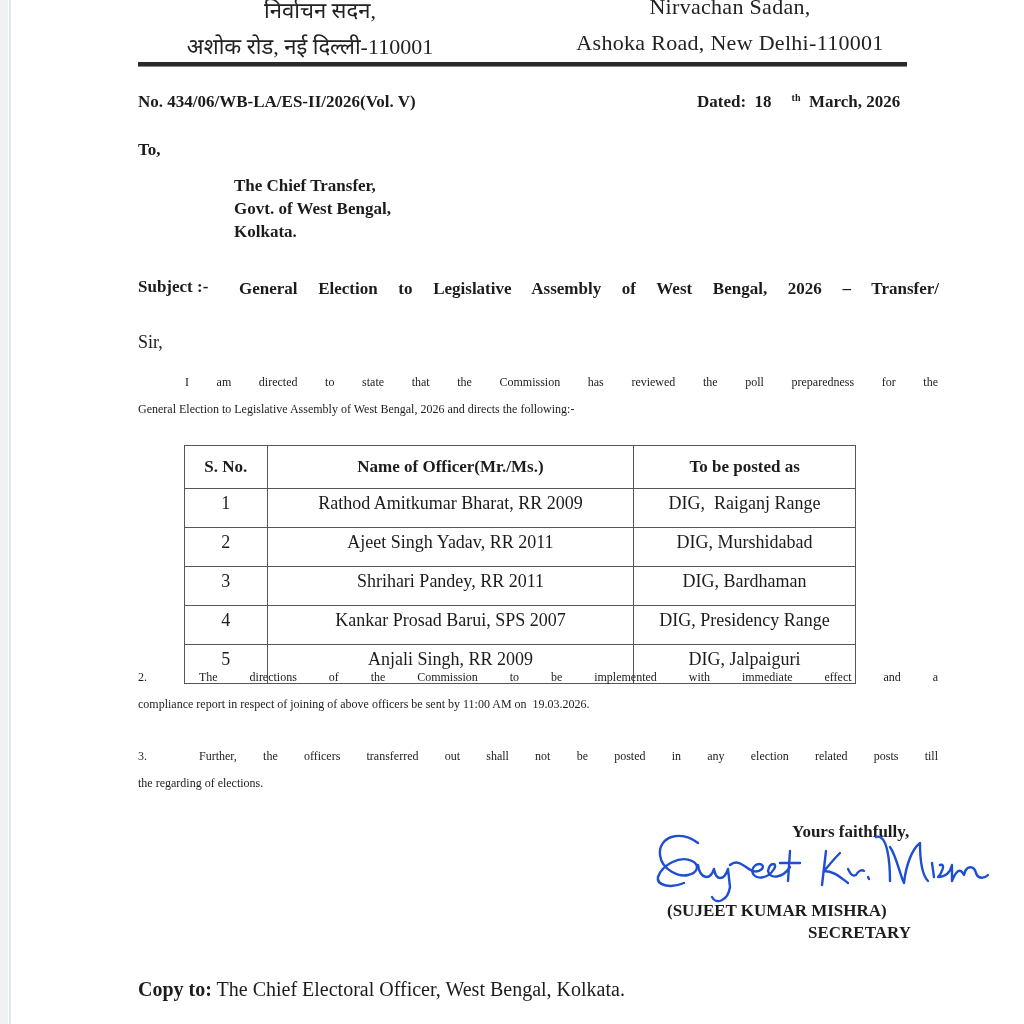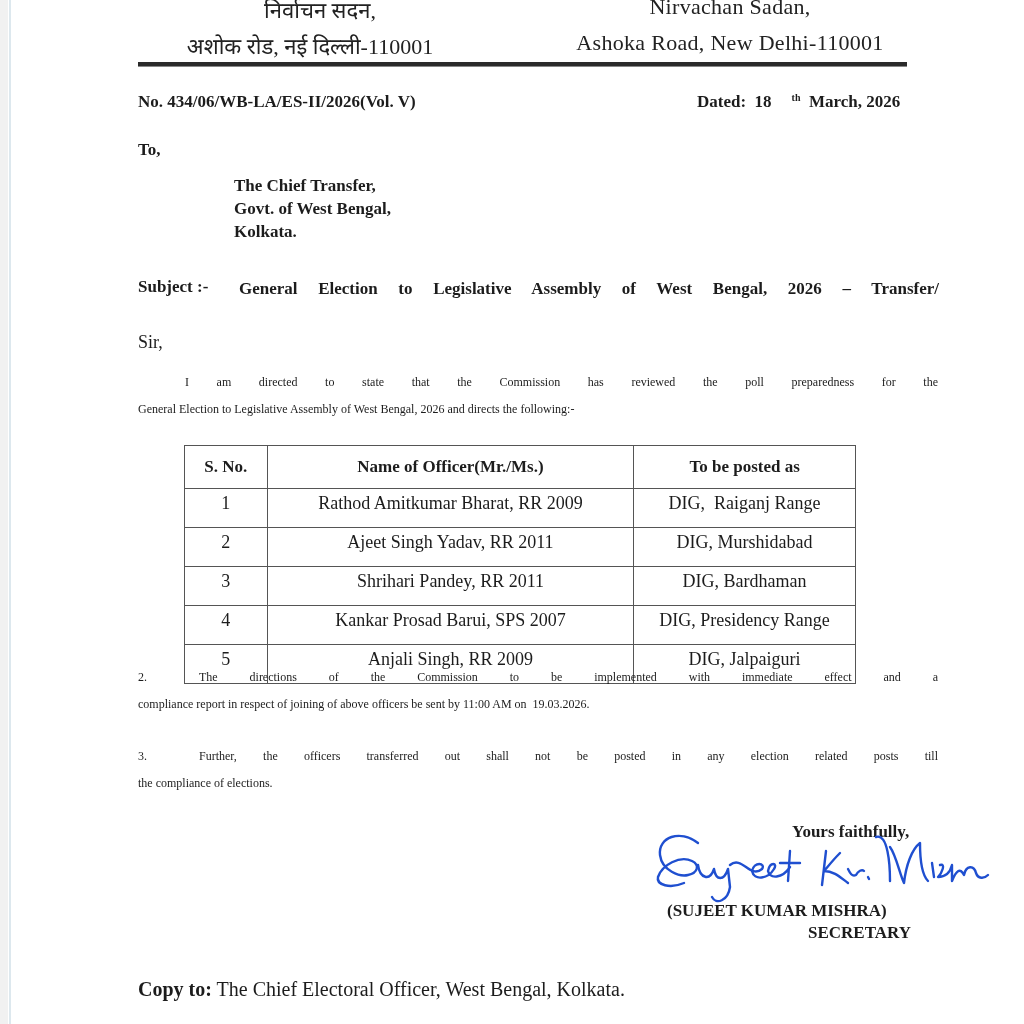--- a/index.html
+++ b/index.html
@@ -143,21 +143,21 @@
   </tbody>
 </table>
 
 <div class="abs para p2">
   <span class="first"><span class="num">2.</span><span>The directions of the Commission to be implemented with immediate effect and a</span></span>
   <span style="white-space:pre">compliance report in respect of joining of above officers be sent by 11:00 AM on  19.03.2026.</span>
 </div>
 
 <div class="abs para p3">
   <span class="first"><span class="num">3.</span><span>Further, the officers transferred out shall not be posted in any election related posts till</span></span>
-  <span>the compliance of elections.</span>
+  <span>the regarding of elections.</span>
 </div>
 
 <div class="abs closing bold t17">Yours faithfully,</div>
 
 <svg class="abs signature" viewBox="0 0 340 80">
   <g fill="none" stroke="#1f4fd0" stroke-width="2.4" stroke-linecap="round" stroke-linejoin="round">
     <path d="M48 18 C 30 4, 8 12, 10 30 C 12 46, 30 52, 38 50 C 48 48, 50 40, 42 36 C 30 30, 12 40, 8 52 C 6 60, 20 64, 34 58"></path>
     <path d="M48 40 C 50 54, 60 56, 64 44 C 66 56, 74 56, 78 44 L 80 62 C 78 76, 66 80, 62 72 M 80 40 C 92 30, 100 54, 112 44 C 116 38, 104 36, 102 46 C 104 56, 118 54, 124 44 C 128 38, 120 36, 118 46 C 120 54, 132 54, 140 42 M 140 26 L 138 56 M 130 38 L 150 38"></path>
     <path d="M176 26 L 172 60 M 190 28 C 182 36, 176 44, 174 46 C 184 46, 190 52, 198 58 M 198 44 C 200 48, 202 52, 206 50 C 208 46, 212 44, 214 46 M 218 52 L 219 54"></path>
     <path d="M226 12 C 238 8, 240 40, 240 56 M 240 22 C 246 30, 250 50, 254 58 C 256 40, 262 24, 270 18 C 270 34, 272 50, 278 56 M 282 38 L 284 52 M 290 40 C 296 38, 292 48, 288 52 C 296 52, 300 48, 302 40 L 302 56 C 306 46, 310 42, 314 50 C 316 40, 324 40, 326 48 C 328 54, 334 54, 338 50"></path>

